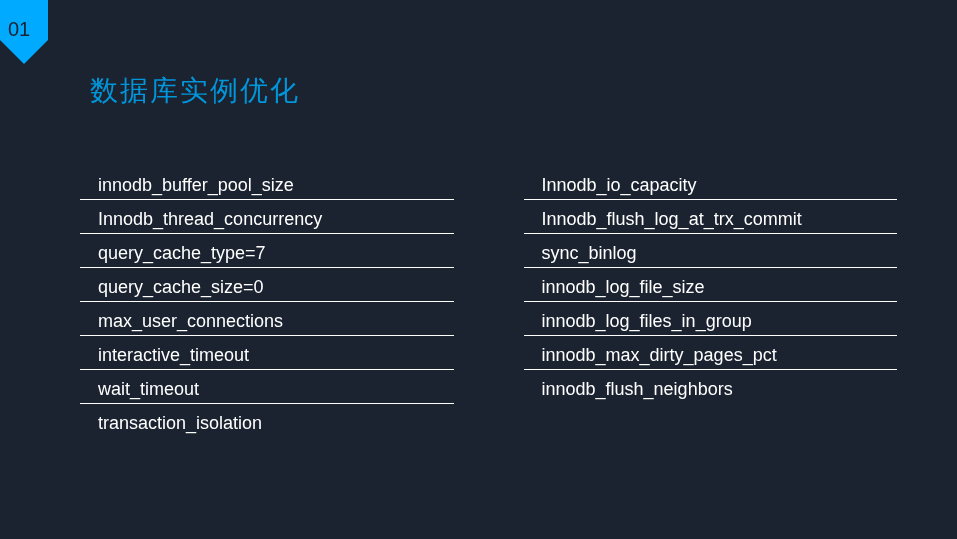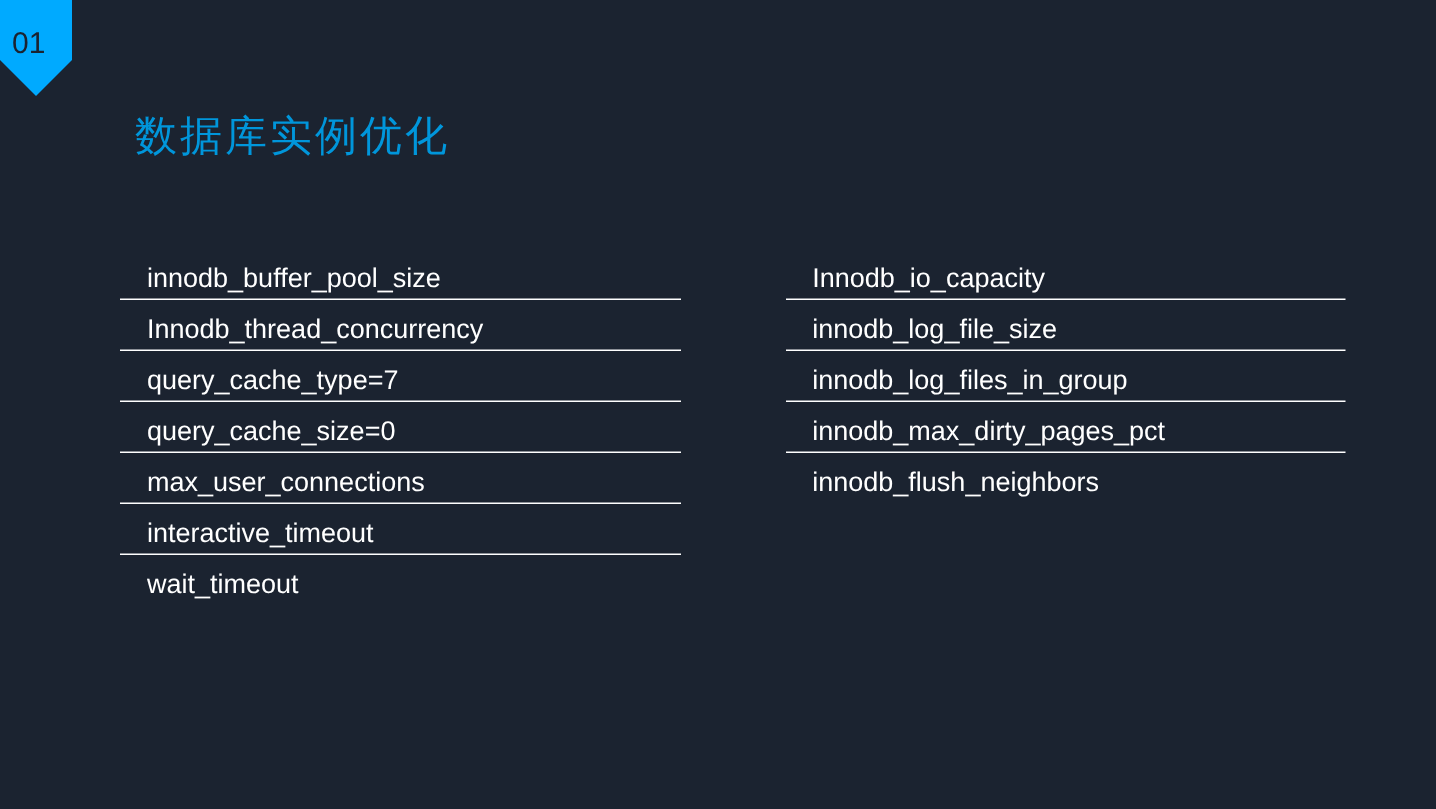--- a/index.html
+++ b/index.html
@@ -87,21 +87,24 @@
 
 <div class="content">
   <div class="col">
     <div class="item">innodb_buffer_pool_size</div>
     <div class="item">Innodb_thread_concurrency</div>
     <div class="item">query_cache_type=7</div>
     <div class="item">query_cache_size=0</div>
     <div class="item">max_user_connections</div>
     <div class="item">interactive_timeout</div>
     <div class="item">wait_timeout</div>
+    <div class="item">transaction_isolation</div>
   </div>
   <div class="col">
     <div class="item">Innodb_io_capacity</div>
+    <div class="item">Innodb_flush_log_at_trx_commit</div>
+    <div class="item">sync_binlog</div>
     <div class="item">innodb_log_file_size</div>
     <div class="item">innodb_log_files_in_group</div>
     <div class="item">innodb_max_dirty_pages_pct</div>
     <div class="item">innodb_flush_neighbors</div>
   </div>
 </div>
 
 </body></html>

